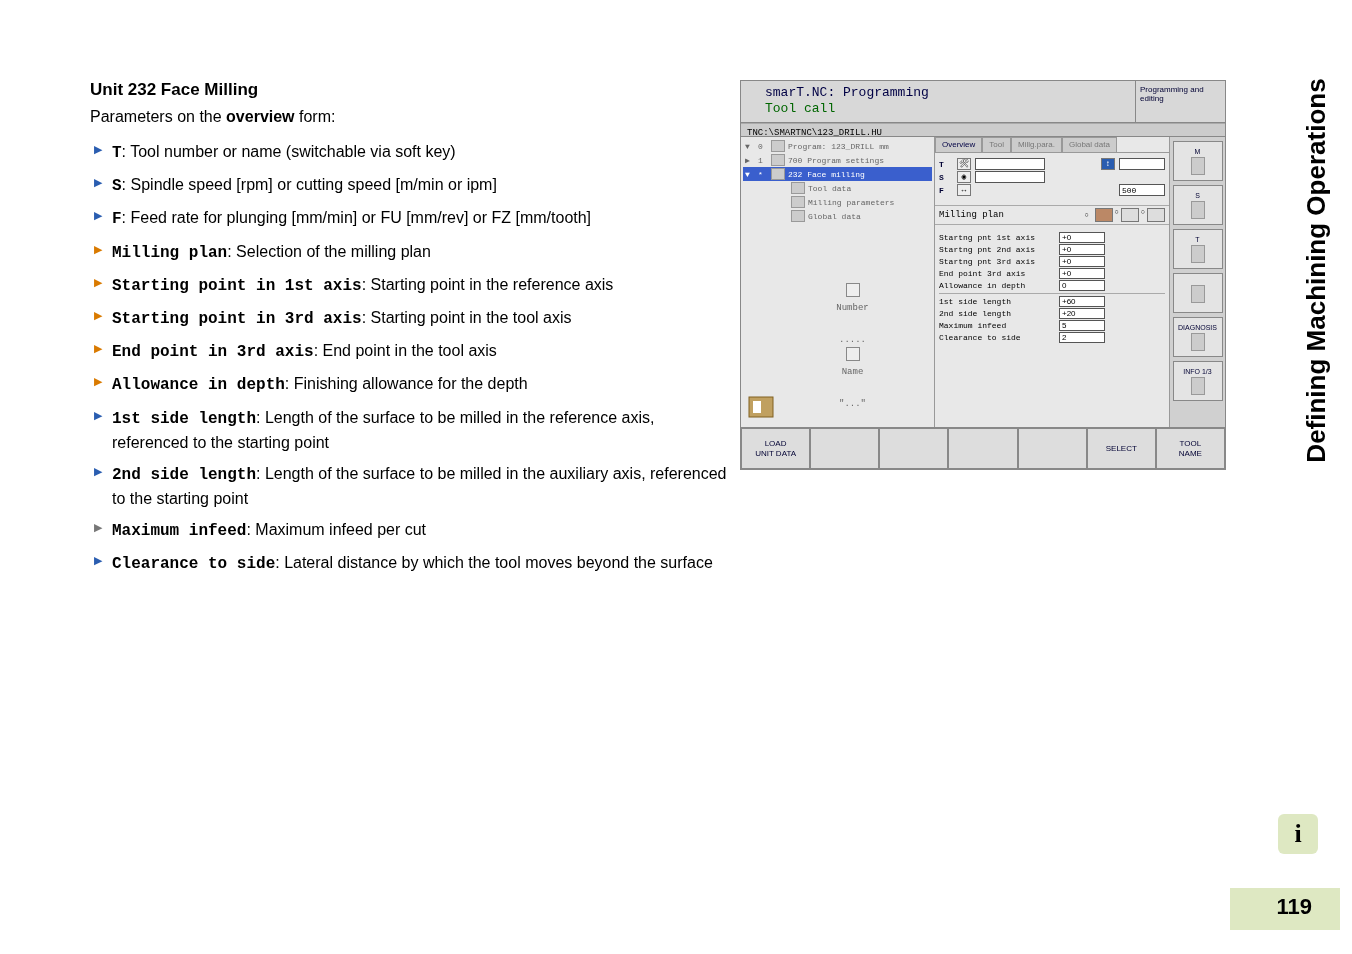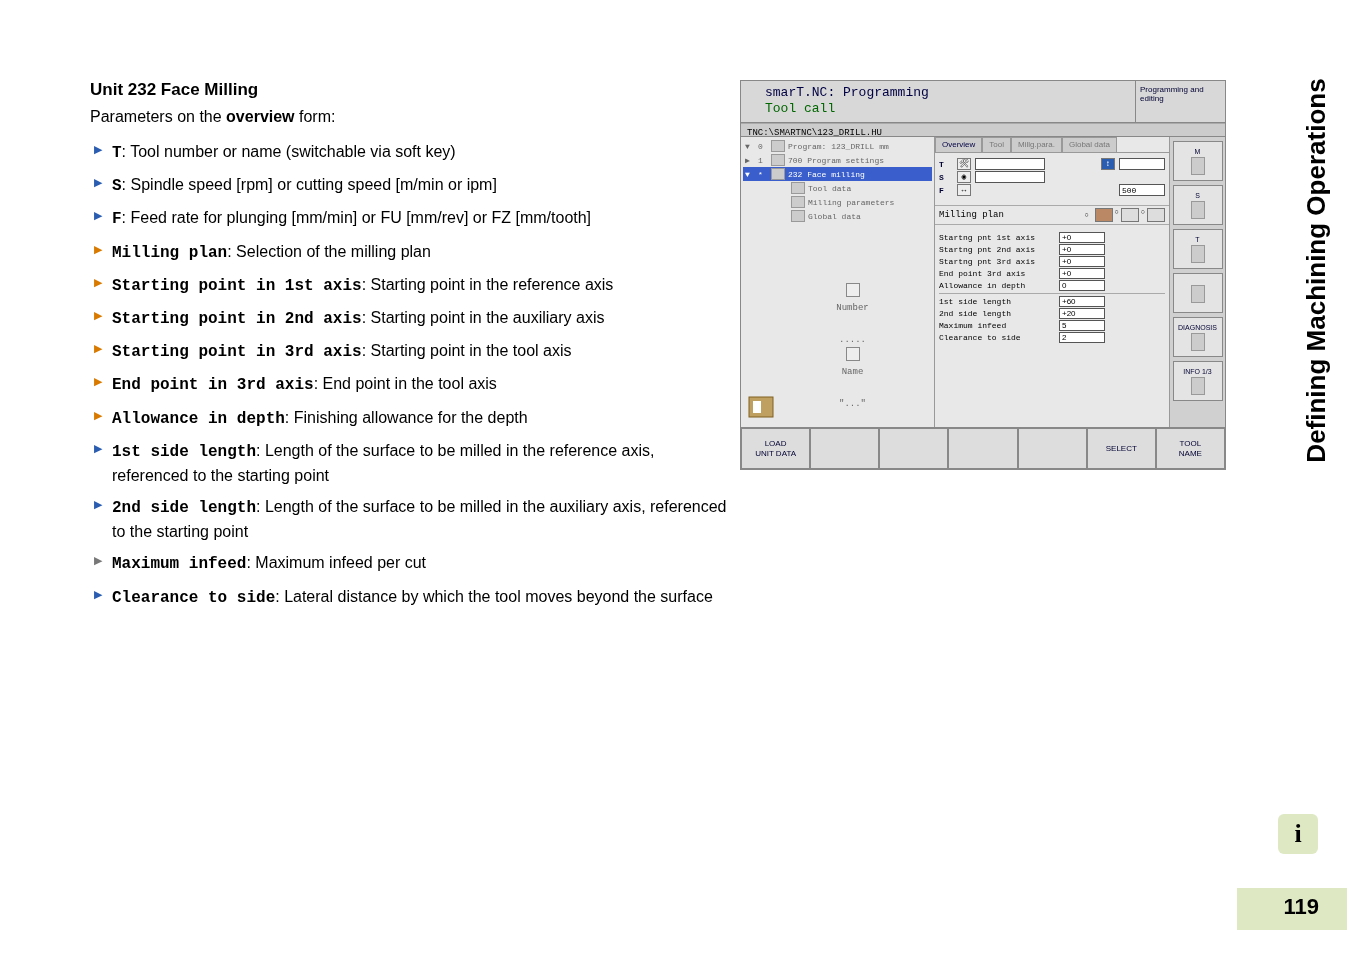--- a/index.html
+++ b/index.html
@@ -294,21 +294,21 @@
     border-radius: 6px;
     text-align: center;
     line-height: 40px;
     font-family: Georgia, serif;
     font-size: 26px;
     font-weight: bold;
     color: #000;
   }
   .page-num-band {
     position: absolute;
-    right: 5px;
+    right: 12px;
     bottom: 24px;
     width: 110px;
     height: 42px;
     background: #dee8c2;
     text-align: right;
     padding: 6px 28px 0 0;
     font-size: 22px;
     font-weight: bold;
   }
 </style>
@@ -321,21 +321,20 @@
     <div class="heading">Unit 232 Face Milling</div>
     <div class="intro">
       <span>Parameters on the </span><span class="bold">overview</span><span> form:</span>
     </div>
     <ul class="param-list" id="param-list">
         <li class="blue"><span class="mono">T</span><span>: Tool number or name (switchable via soft key)</span></li>
         <li class="blue"><span class="mono">S</span><span>: Spindle speed [rpm] or cutting speed [m/min or ipm]</span></li>
         <li class="blue"><span class="mono">F</span><span>: Feed rate for plunging [mm/min] or FU [mm/rev] or FZ [mm/tooth]</span></li>
         <li class="orange"><span class="mono">Milling plan</span><span>: Selection of the milling plan</span></li>
         <li class="orange"><span class="mono">Starting point in 1st axis</span><span>: Starting point in the reference axis</span></li>
-        <li class="orange"><span class="mono">Starting point in 2nd axis</span><span>: Starting point in the auxiliary axis</span></li>
         <li class="orange"><span class="mono">Starting point in 3rd axis</span><span>: Starting point in the tool axis</span></li>
         <li class="orange"><span class="mono">End point in 3rd axis</span><span>: End point in the tool axis</span></li>
         <li class="orange"><span class="mono">Allowance in depth</span><span>: Finishing allowance for the depth</span></li>
         <li class="blue"><span class="mono">1st side length</span><span>: Length of the surface to be milled in the reference axis, referenced to the starting point</span></li>
         <li class="blue"><span class="mono">2nd side length</span><span>: Length of the surface to be milled in the auxiliary axis, referenced to the starting point</span></li>
         <li class="gray"><span class="mono">Maximum infeed</span><span>: Maximum infeed per cut</span></li>
         <li class="blue"><span class="mono">Clearance to side</span><span>: Lateral distance by which the tool moves beyond the surface</span></li>
       </ul>
   </div>
 

